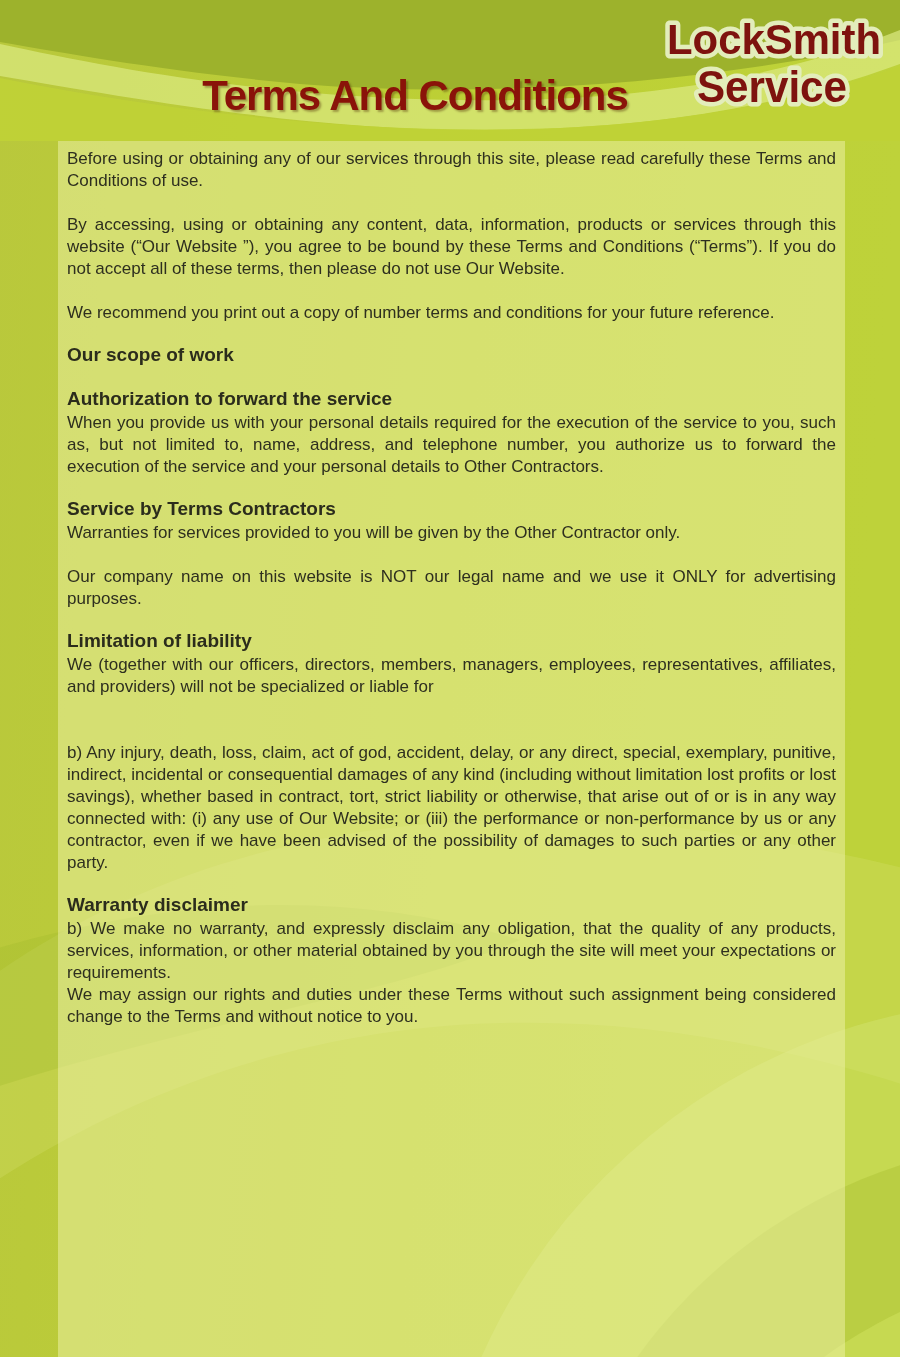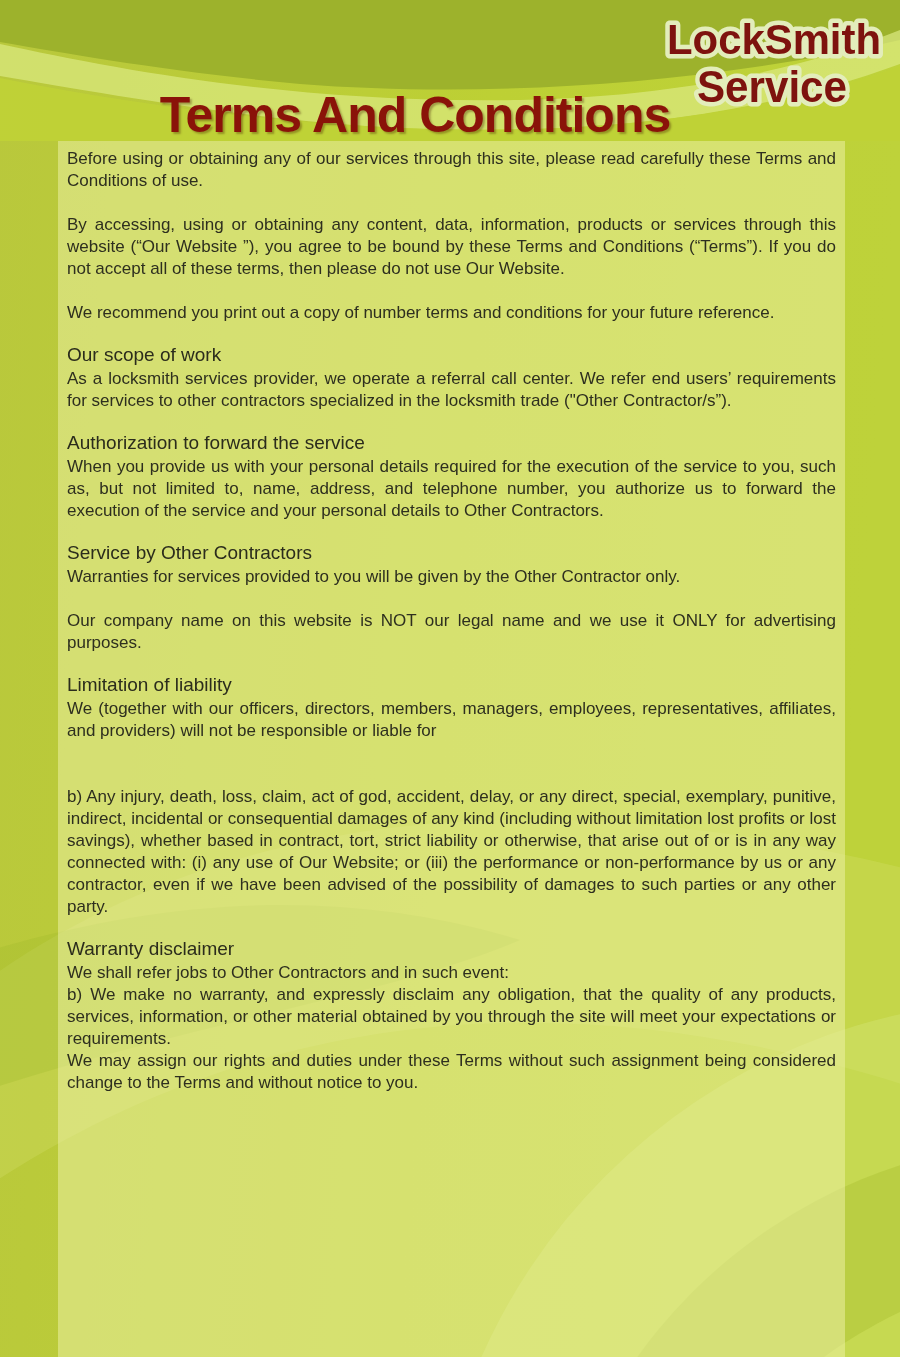--- a/index.html
+++ b/index.html
@@ -4,39 +4,39 @@
 <style>
   html,body{margin:0;padding:0;}
   body{
     width:900px;height:1357px;position:relative;overflow:hidden;
     font-family:"Liberation Sans","DejaVu Sans",sans-serif;
     background:#bdd034;
   }
   .bg-art{position:absolute;left:0;top:0;z-index:0;}
   .header{position:absolute;left:0;top:0;width:900px;height:141px;z-index:2;}
   .page-title{
-    position:absolute;left:0;right:70px;top:86px;margin:0;
-    text-align:center;font-size:50px;font-weight:bold;letter-spacing:-1px;
+    position:absolute;left:0;right:70px;top:72px;margin:0;
+    text-align:center;font-size:42px;font-weight:bold;letter-spacing:-1px;
     color:#8a1309;text-shadow:2px 2px 2px rgba(70,30,0,0.35);
   }
   .brand-logo{position:absolute;top:6px;right:6px;}
   .brand-logo text{
     font-family:"Liberation Sans","DejaVu Sans",sans-serif;
     font-weight:bold;fill:#7e130e;stroke:#e3edbb;stroke-width:9px;
     stroke-linejoin:round;paint-order:stroke;
   }
   .terms-panel{
     position:absolute;left:58px;top:141px;width:787px;bottom:0;z-index:1;
     background:rgba(237,242,166,0.52);
     box-sizing:border-box;padding:7px 9px 16px 9px;
     color:#2e2f1f;font-size:17px;line-height:22px;text-align:justify;
   }
   .tc-section p{margin:0;min-height:22px;}
   .tc-section h2{
-    font-size:19px;line-height:26px;font-weight:normal;color:#2b2c1c;
+    font-size:19px;line-height:26px;font-weight:bold;color:#2b2c1c;
     margin:18px 0 0 0;text-align:left;letter-spacing:0;
   }
 </style>
 </head>
 <body>
 
 <svg class="bg-art" width="900" height="1357" viewBox="0 0 900 1357">
   <defs>
     <linearGradient id="base" x1="0" y1="0" x2="1" y2="0.12">
       <stop offset="0" stop-color="#b9c83c"></stop>
@@ -67,41 +67,39 @@
   <div id="terms-document">
       <section class="tc-section">
         <p>Before using or obtaining any of our services through this site, please read carefully these Terms and Conditions of use.</p>
         <p></p>
         <p>By accessing, using or obtaining any content, data, information, products or services through this website (“Our Website ”), you agree to be bound by these Terms and Conditions (“Terms”). If you do not accept all of these terms, then please do not use Our Website.</p>
         <p></p>
         <p>We recommend you print out a copy of number terms and conditions for your future reference.</p>
       </section>
       <section class="tc-section">
         <h2>Our scope of work</h2>
-        <p>As a locksmith services provider, we operate a referral call center. We refer end users’ requirements for services to other contractors specialized in the locksmith trade ("Other Contractor/s”).</p>
       </section>
       <section class="tc-section">
         <h2>Authorization to forward the service</h2>
         <p>When you provide us with your personal details required for the execution of the service to you, such as, but not limited to, name, address, and telephone number, you authorize us to forward the execution of the service and your personal details to Other Contractors.</p>
       </section>
       <section class="tc-section">
-        <h2>Service by Other Contractors</h2>
+        <h2>Service by Terms Contractors</h2>
         <p>Warranties for services provided to you will be given by the Other Contractor only.</p>
         <p></p>
         <p>Our company name on this website is NOT our legal name and we use it ONLY for advertising purposes.</p>
       </section>
       <section class="tc-section">
         <h2>Limitation of liability</h2>
-        <p>We (together with our officers, directors, members, managers, employees, representatives, affiliates, and providers) will not be responsible or liable for</p>
+        <p>We (together with our officers, directors, members, managers, employees, representatives, affiliates, and providers) will not be specialized or liable for</p>
         <p></p>
         <p></p>
         <p>b) Any injury, death, loss, claim, act of god, accident, delay, or any direct, special, exemplary, punitive, indirect, incidental or consequential damages of any kind (including without limitation lost profits or lost savings), whether based in contract, tort, strict liability or otherwise, that arise out of or is in any way connected with: (i) any use of Our Website; or (iii) the performance or non-performance by us or any contractor, even if we have been advised of the possibility of damages to such parties or any other party.</p>
       </section>
       <section class="tc-section">
         <h2>Warranty disclaimer</h2>
-        <p>We shall refer jobs to Other Contractors and in such event:</p>
         <p>b) We make no warranty, and expressly disclaim any obligation, that the quality of any products, services, information, or other material obtained by you through the site will meet your expectations or requirements.</p>
       </section>
       <section class="tc-section">
         <p>We may assign our rights and duties under these Terms without such assignment being considered change to the Terms and without notice to you.</p>
       </section>
     </div>
 </div>
 
 </body></html>

